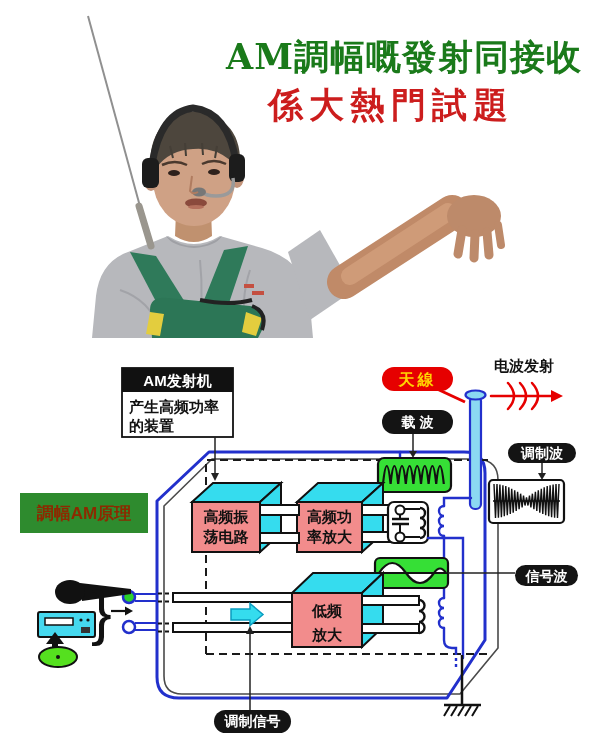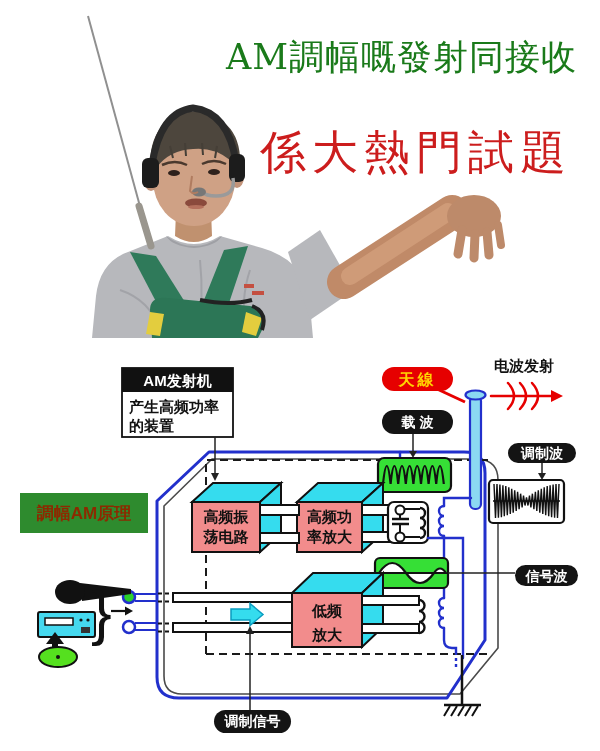--- a/index.html
+++ b/index.html
@@ -1,20 +1,20 @@
 <!DOCTYPE html>
 <html style="--wire-blue: #2230cc; --cyan: #35dcee; --antenna-cyan: #8bd9f2; --block-pink: #f28c8c; --wave-green: #36df36; --label-green-bg: #2e8b2e; --label-red-text: #8c2a00; --antenna-text: #ffd400; --title-green: #1a7a1a; --title-red: #cc1d1d; --pill-bg: #141414; --red: #e60000;"><head>
 <meta charset="utf-8">
 <style>
   html,body{margin:0;padding:0;background:#fff;}
   #stage{position:relative;width:600px;height:751px;background:#fff;overflow:hidden;
          font-family:"Liberation Sans",sans-serif;}
-  .title-line{position:absolute;white-space:nowrap;font-family:"DejaVu Serif",serif;font-weight:normal;}
+  .title-line{position:absolute;white-space:nowrap;font-family:"DejaVu Serif",serif;font-weight:bold;}
   #title1{left:226px;top:34px;font-size:35px;color:var(--title-green);letter-spacing:1px;}
-  #title2{left:260px;top:82px;font-size:46px;color:var(--title-red);letter-spacing:6px;margin-top:40px;}
+  #title2{left:268px;top:82px;font-size:35px;color:var(--title-red);letter-spacing:6px;}
   svg{position:absolute;left:0;top:0;}
   svg text{font-family:"Liberation Sans",sans-serif;}
   .pill{fill:var(--pill-bg);}
   .pilltext{fill:#fff;font-weight:bold;font-size:14px;text-anchor:middle;}
   .blocktext{fill:#111;font-weight:bold;font-size:15px;text-anchor:middle;}
   .wire{stroke:var(--wire-blue);stroke-width:3;fill:none;stroke-linejoin:round;stroke-linecap:round;}
   .wire2{stroke:var(--wire-blue);stroke-width:2.4;fill:none;stroke-linecap:round;}
   .blk{stroke:#111;stroke-width:2;}
   .pink{fill:var(--block-pink);}
   .cy{fill:var(--cyan);}

